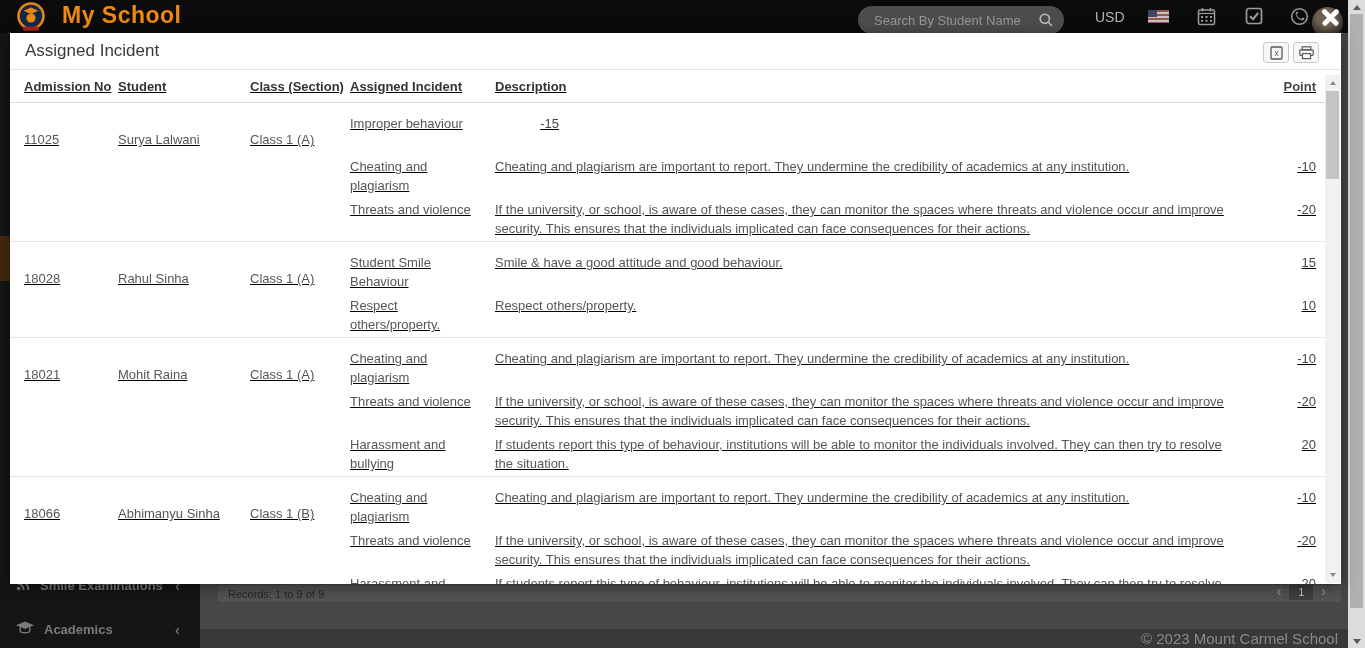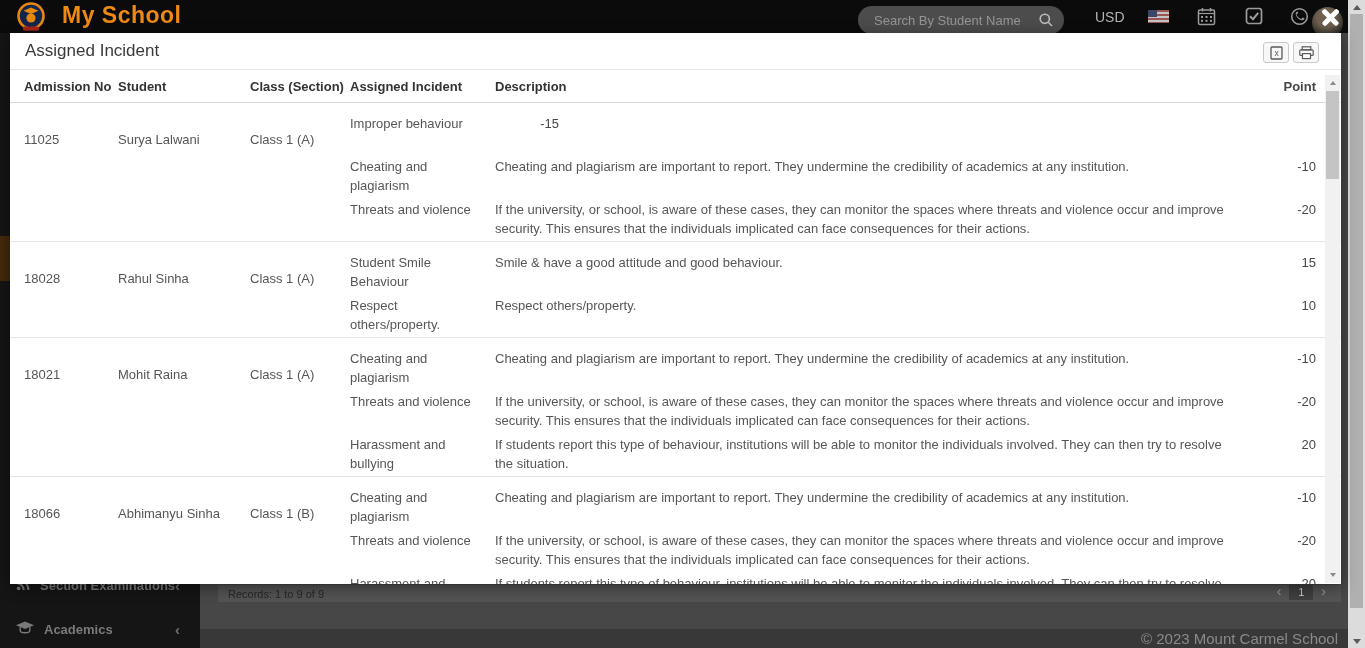--- a/index.html
+++ b/index.html
@@ -47,21 +47,21 @@
 
   
   .main-sb{position:absolute;left:1348px;top:0;width:17px;height:648px;background:#dcdcdc;z-index:5;}
   .sb-arrow{position:absolute;left:0;width:17px;height:12px;display:flex;align-items:center;justify-content:center;cursor:pointer;}
   .tri-up{width:0;height:0;border-left:4px solid transparent;border-right:4px solid transparent;border-bottom:5px solid #5a5a5a;}
   .tri-down{width:0;height:0;border-left:4px solid transparent;border-right:4px solid transparent;border-top:5px solid #5a5a5a;}
   .main-sb .thumb{position:absolute;left:2px;top:14px;width:13px;height:594px;background:#b0b0b0;cursor:pointer;}
 
   
   .modal{position:absolute;left:10px;top:33px;width:1331px;height:551px;background:#ffffff;z-index:10;
-    box-shadow:0 3px 14px rgba(0,0,0,.45);overflow:hidden;}
+    box-shadow:0 3px 14px rgba(0,0,0,.45);overflow:hidden;text-decoration:underline;}
   .modal-header{position:relative;height:37px;border-bottom:1px solid #e4e4e4;}
   .modal-title{position:absolute;left:15px;top:8px;font-size:17px;color:#3a3a3a;}
   .mbtn{position:absolute;top:9px;width:26px;height:21px;background:#f7f7f7;border:1px solid #c9c9c9;
     border-radius:3px;display:flex;align-items:center;justify-content:center;cursor:pointer;}
   .mbtn-xls{right:52px;}
   .mbtn-print{right:22px;}
 
   .thead{display:flex;height:33px;align-items:center;padding:0 25px 0 14px;border-bottom:1px solid #d8d8d8;
     font-size:13px;font-weight:bold;color:#333;}
   .c-adm{width:94px;}
@@ -155,21 +155,21 @@
   <div class="sidebar">
     <div class="active-strip"></div>
     <div class="side-item si-1">
       <span>
         <svg width="14" height="14" viewBox="0 0 14 14">
           <circle cx="2.6" cy="11.4" r="1.8" fill="#7a7a7a"></circle>
           <path d="M1 6.3 a6.7 6.7 0 0 1 6.7 6.7" stroke="#7a7a7a" stroke-width="2" fill="none"></path>
           <path d="M1 1.6 a11.4 11.4 0 0 1 11.4 11.4" stroke="#7a7a7a" stroke-width="2" fill="none"></path>
         </svg>
       </span>
-      <span class="lbl">Section Examinations</span>
+      <span class="lbl">Smile Examinations</span>
       <span class="chev">‹</span>
     </div>
     <div class="side-item si-2">
       <span>
         <svg width="18" height="14" viewBox="0 0 18 14">
           <polygon points="9,0.5 18,4.2 9,7.9 0,4.2" fill="#7a7a7a"></polygon>
           <path d="M4.2 6.2 v3.2 c0 1.3 2.1 2.3 4.8 2.3 s4.8-1 4.8-2.3 V6.2" fill="none" stroke="#7a7a7a" stroke-width="1.4"></path>
         </svg>
       </span>
       <span class="lbl">Academics</span>

